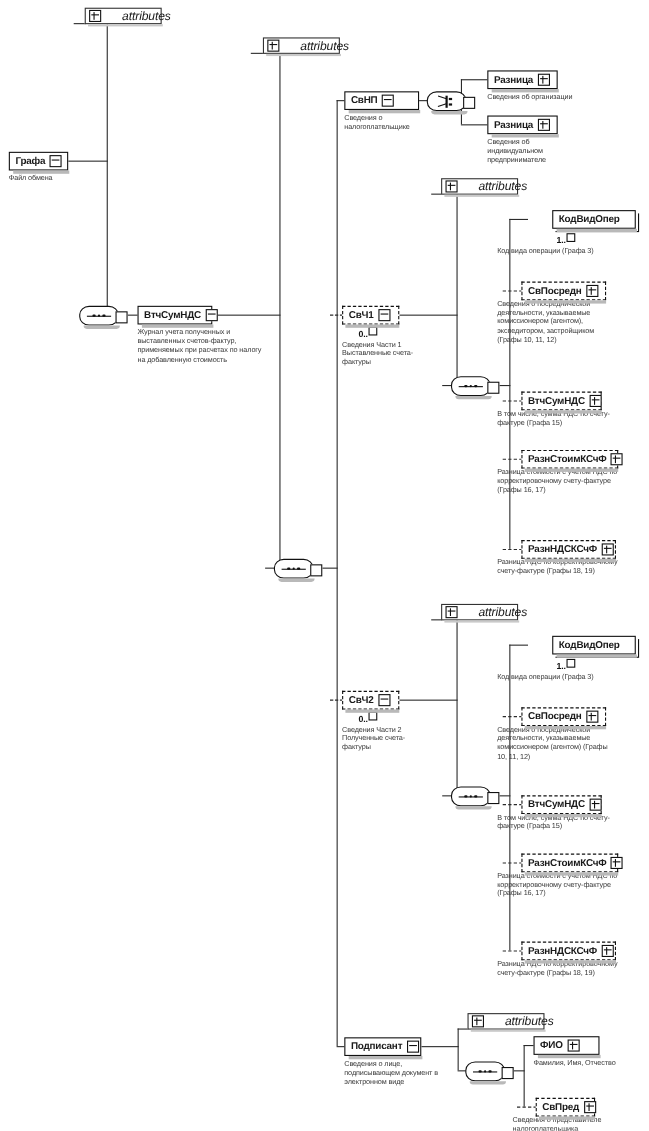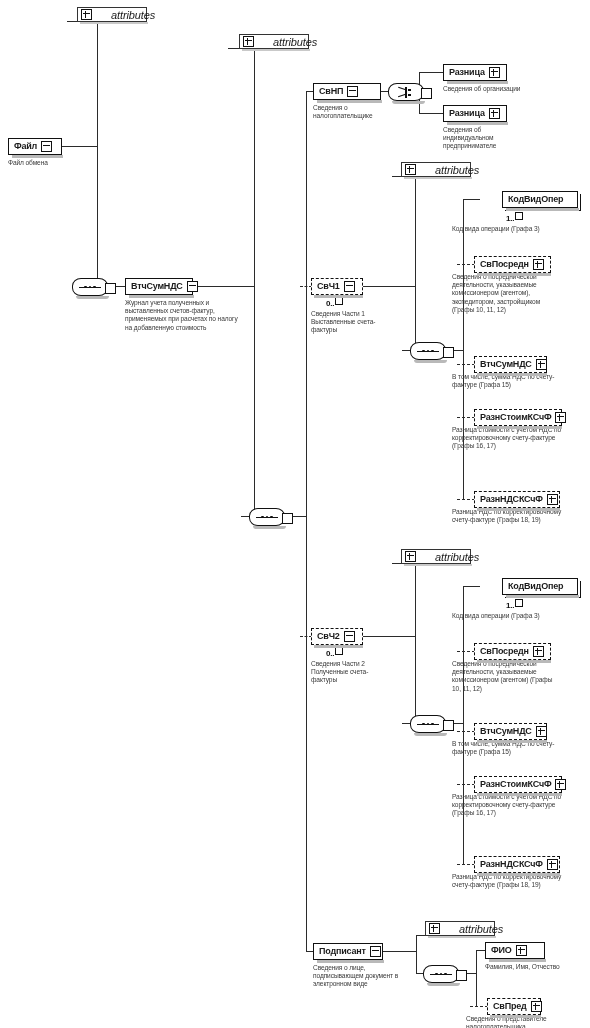--- a/index.html
+++ b/index.html
@@ -84,21 +84,21 @@
                        background:#111;}
   .comp.choice .ch .d2{position:absolute;left:10px;top:7px;width:3px;height:2px;
                        background:#111;}
 </style>
 </head>
 <body>
 
 <div id="canvas">
 
   <div class="node" style="left:8px;top:138px;width:54px;">
-    <span class="nm">Файл</span>
+    <span class="nm">Графа</span>
     <span class="exp"></span>
   </div>
   <div class="cap" style="left:8px;top:159px;width:90px;">Файл обмена</div>
 
   <div class="ln h" style="left:62px;top:146px;width:36px;"></div>
   <div class="ln v" style="left:97px;top:21px;height:265px;"></div>
 
   <div class="ln h" style="left:67px;top:21px;width:11px;"></div>
   <div class="attrs" style="left:77px;top:7px;width:70px;">
     <span class="exp plus" style="margin-left:0"></span>

